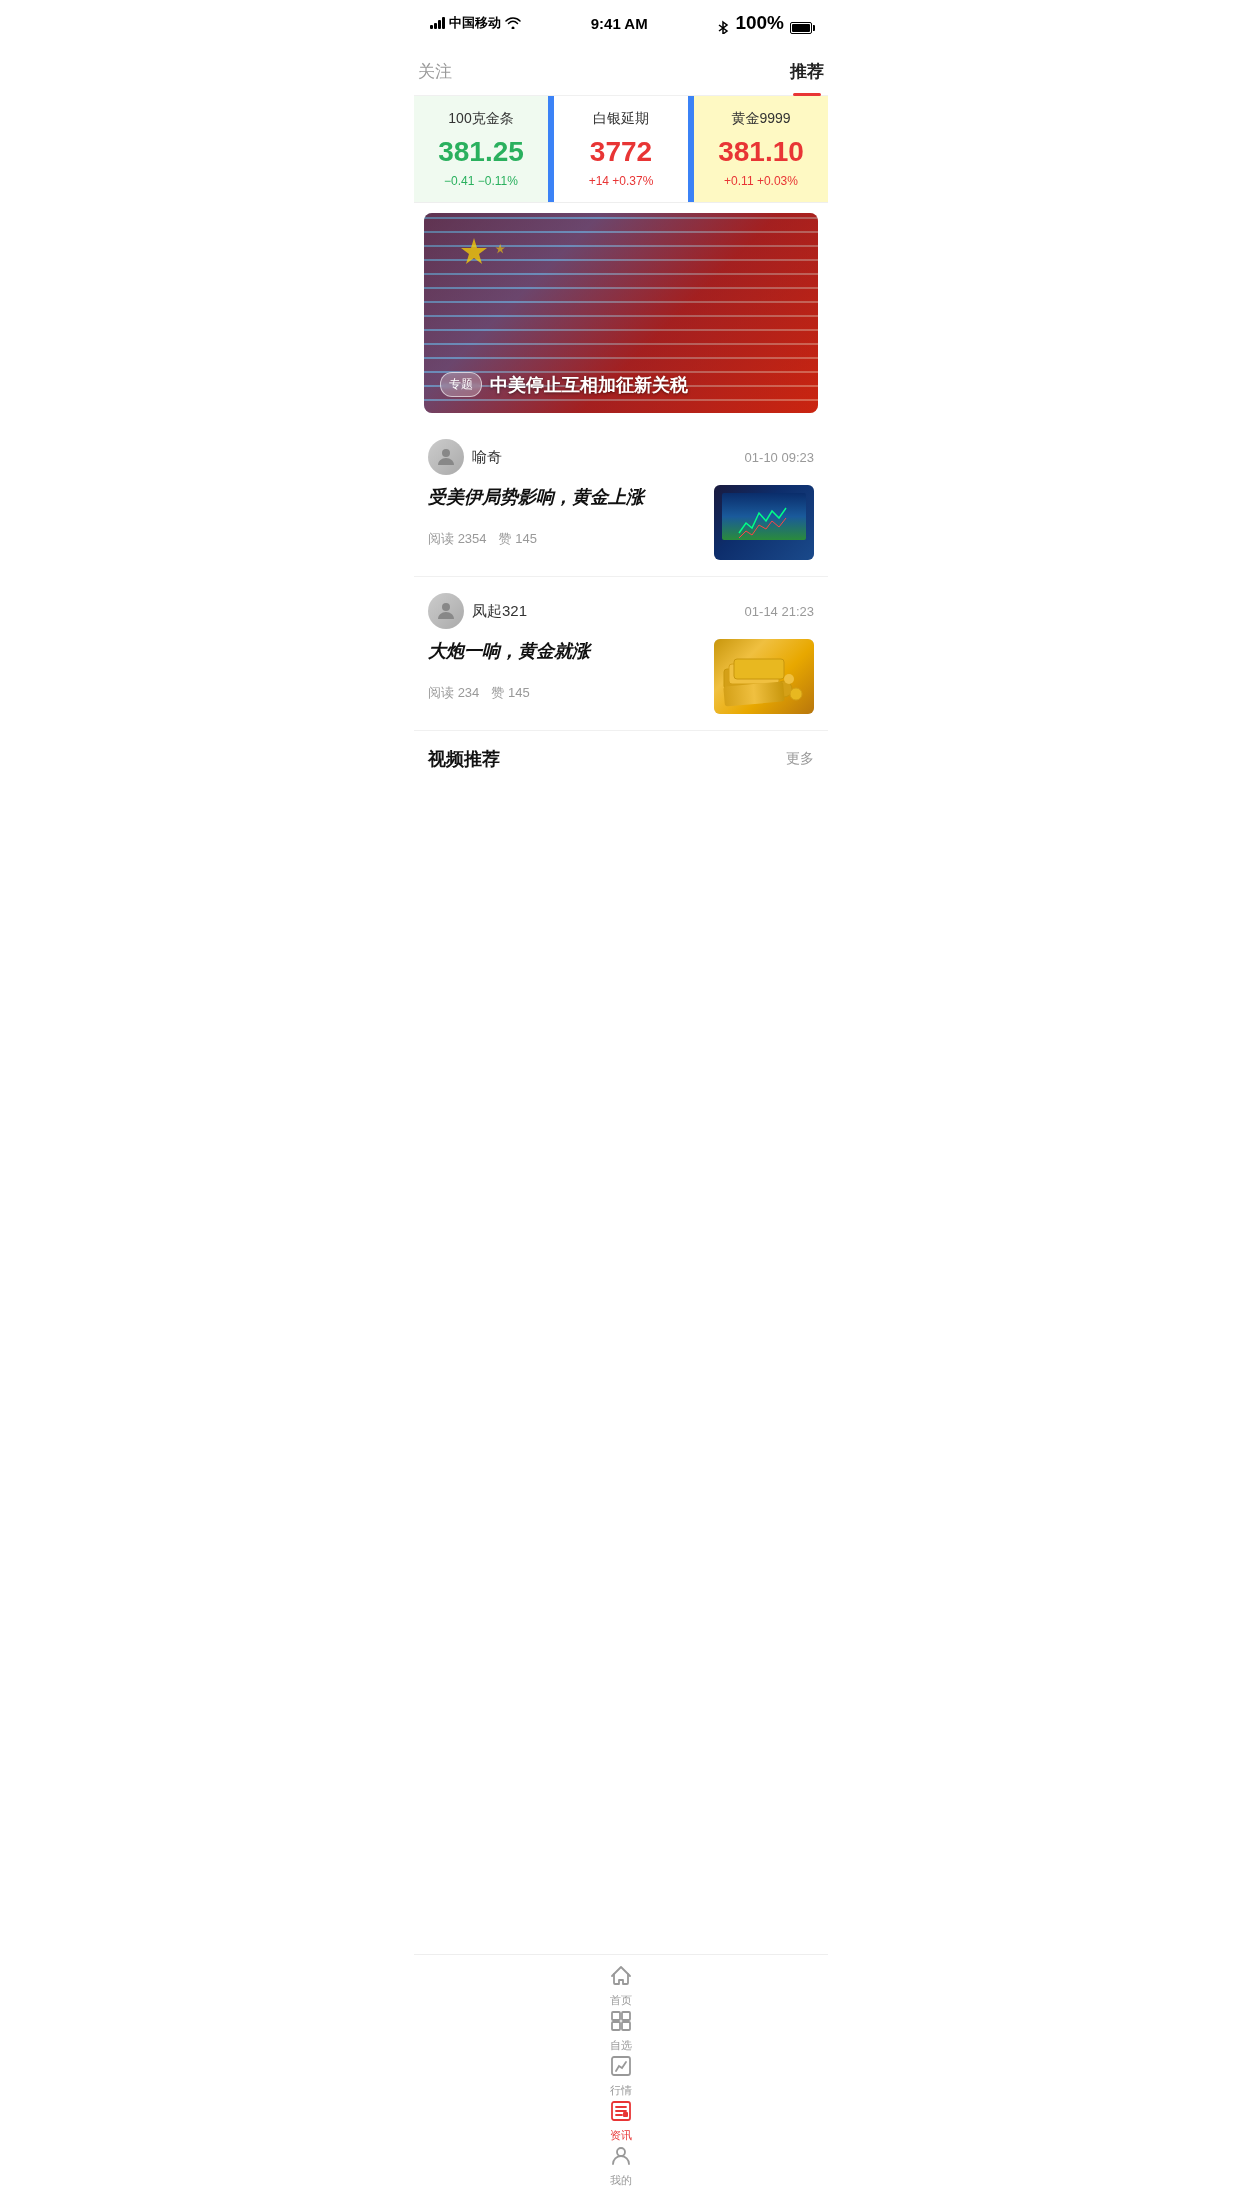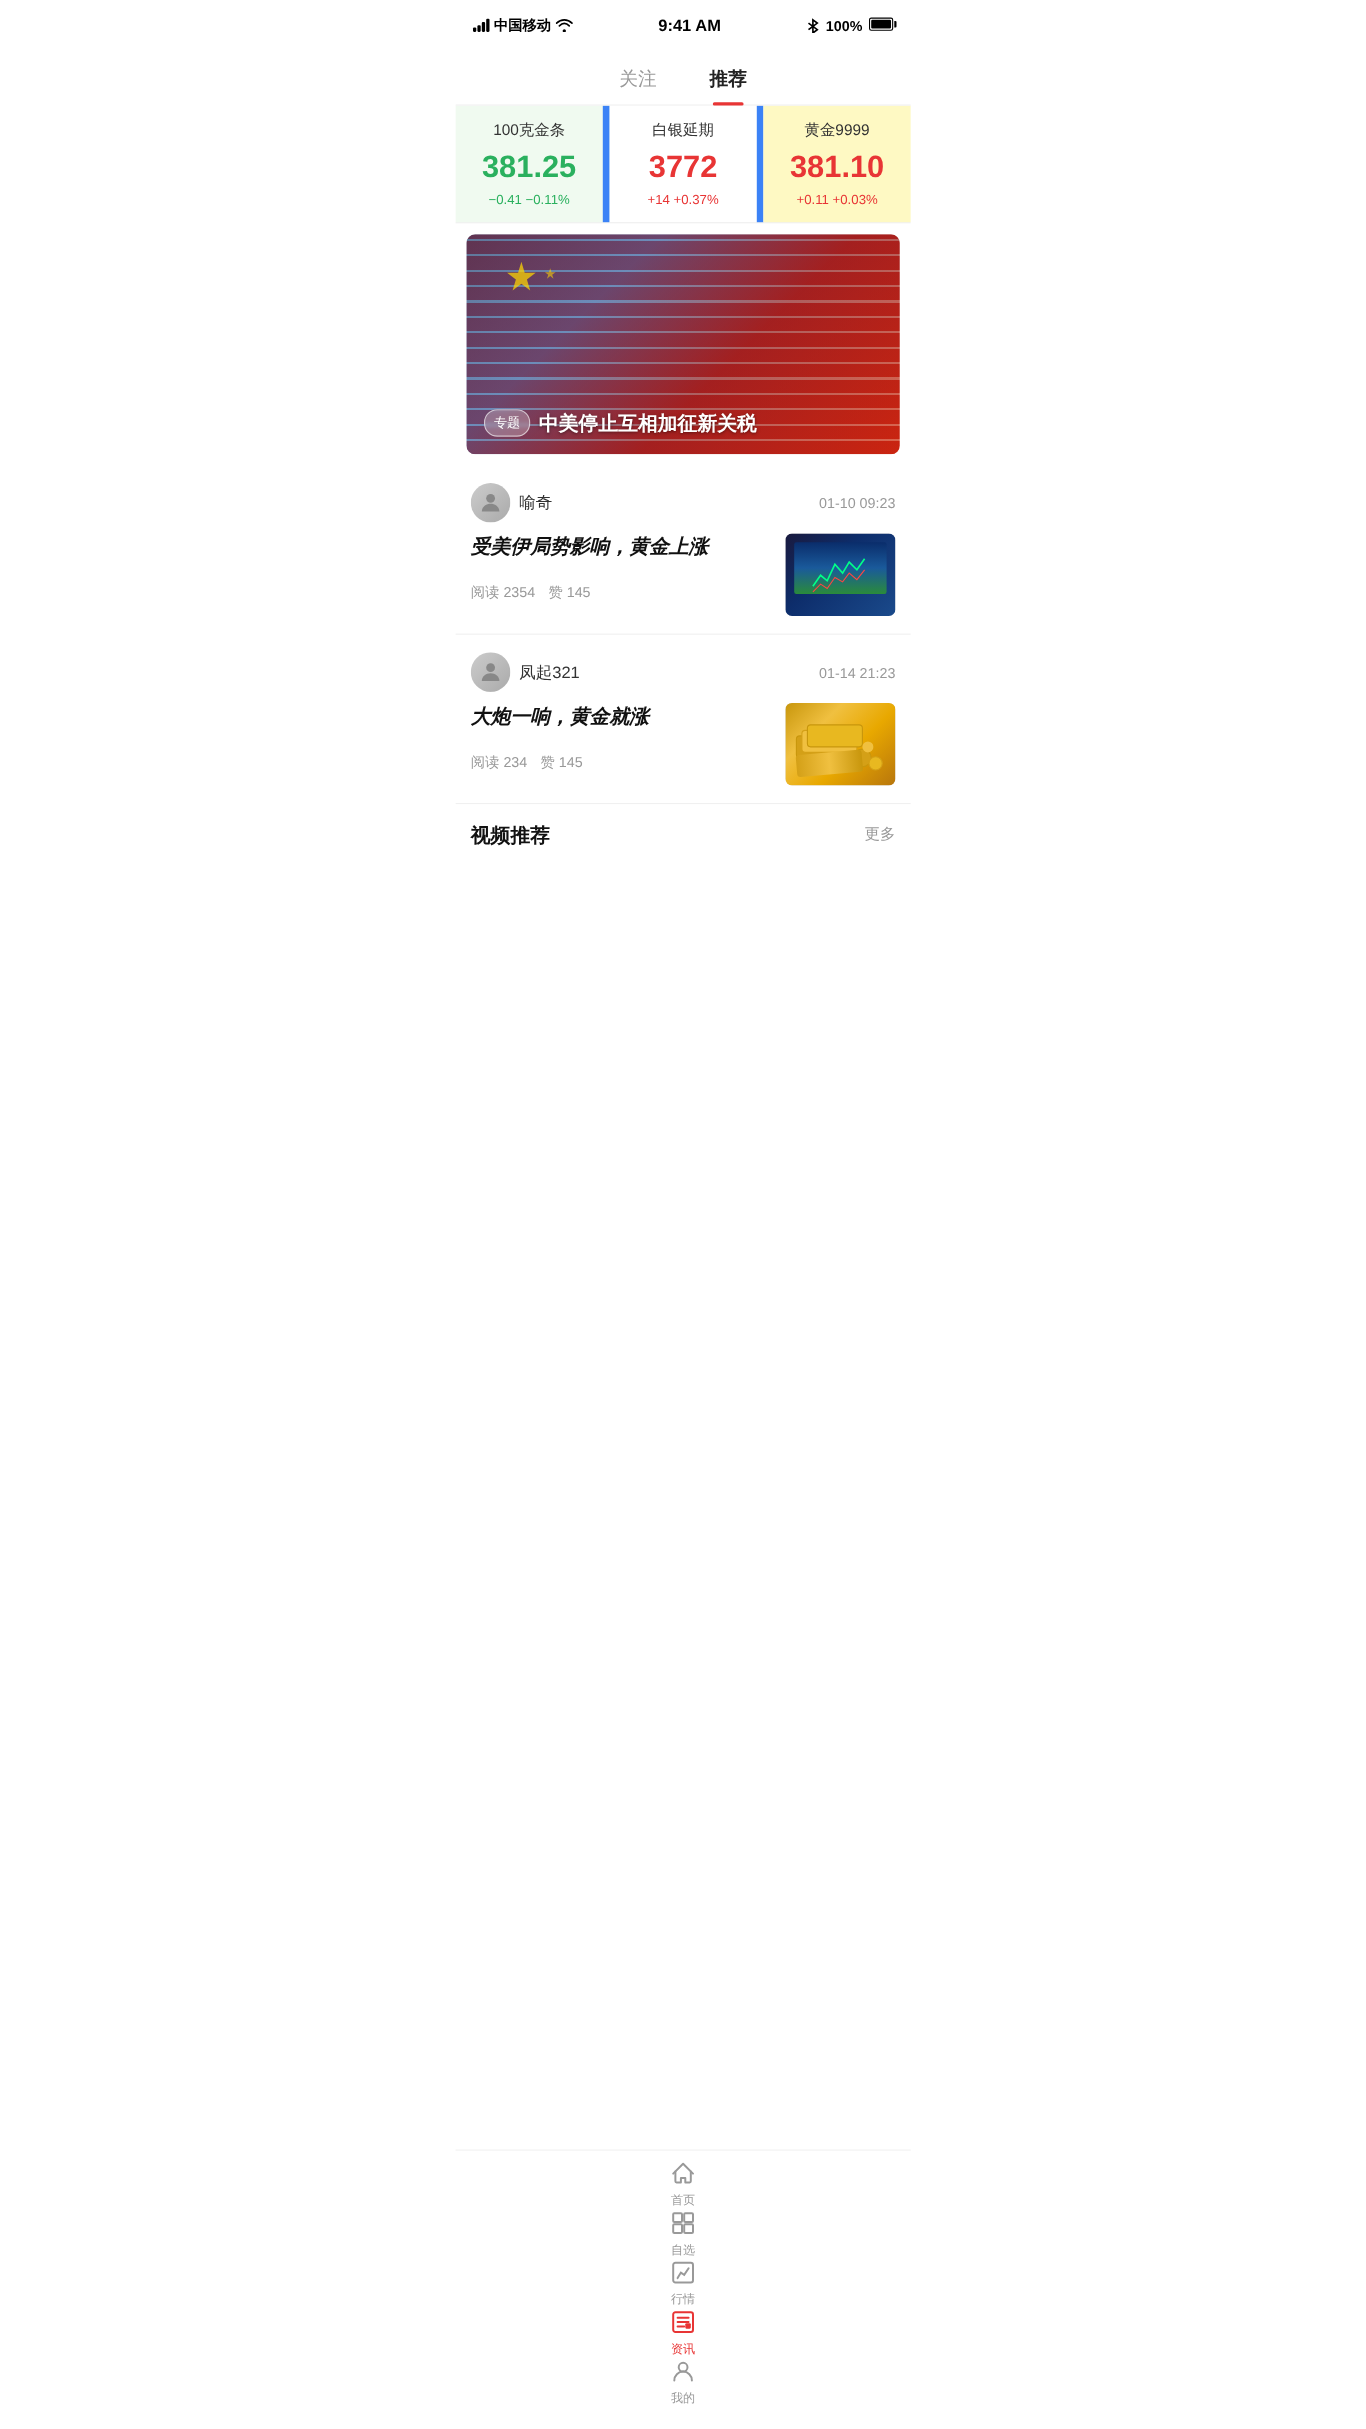--- a/index.html
+++ b/index.html
@@ -17,38 +17,38 @@
       display: flex;
       justify-content: space-between;
       align-items: center;
       padding: 6px 16px 4px;
       font-size: 13px;
       font-weight: 600;
       height: 44px;
     }
     .status-left { display: flex; align-items: center; gap: 4px; }
     .status-center { font-size: 15px; font-weight: 600; }
-    .status-right { display: flex; align-items: flex-start; gap: 6px; font-size: 13px; }
+    .status-right { display: flex; align-items: flex-end; gap: 6px; font-size: 19px; }
     .signal-bars { display: flex; align-items: flex-end; gap: 1px; }
     .signal-bars span { background: #000; border-radius: 1px; width: 3px; }
     .battery-icon {
       display: inline-flex; align-items: center;
       border: 1.5px solid #000; border-radius: 2px;
       width: 22px; height: 12px; position: relative; padding: 1px;
     }
     .battery-icon::after {
       content: ''; position: absolute; right: -4px; top: 50%; transform: translateY(-50%);
       width: 2px; height: 6px; background: #000; border-radius: 0 1px 1px 0;
     }
     .battery-fill { background: #000; width: 100%; height: 100%; border-radius: 1px; }
 
     
     .top-tabs {
       display: flex;
-      justify-content: center;
+      justify-content: space-between;
       gap: 40px;
       padding: 8px 0 0;
       border-bottom: 1px solid #f0f0f0;
       position: relative;
     }
     .tab-item {
       padding: 8px 4px 12px;
       font-size: 17px;
       color: #999;
       position: relative;

